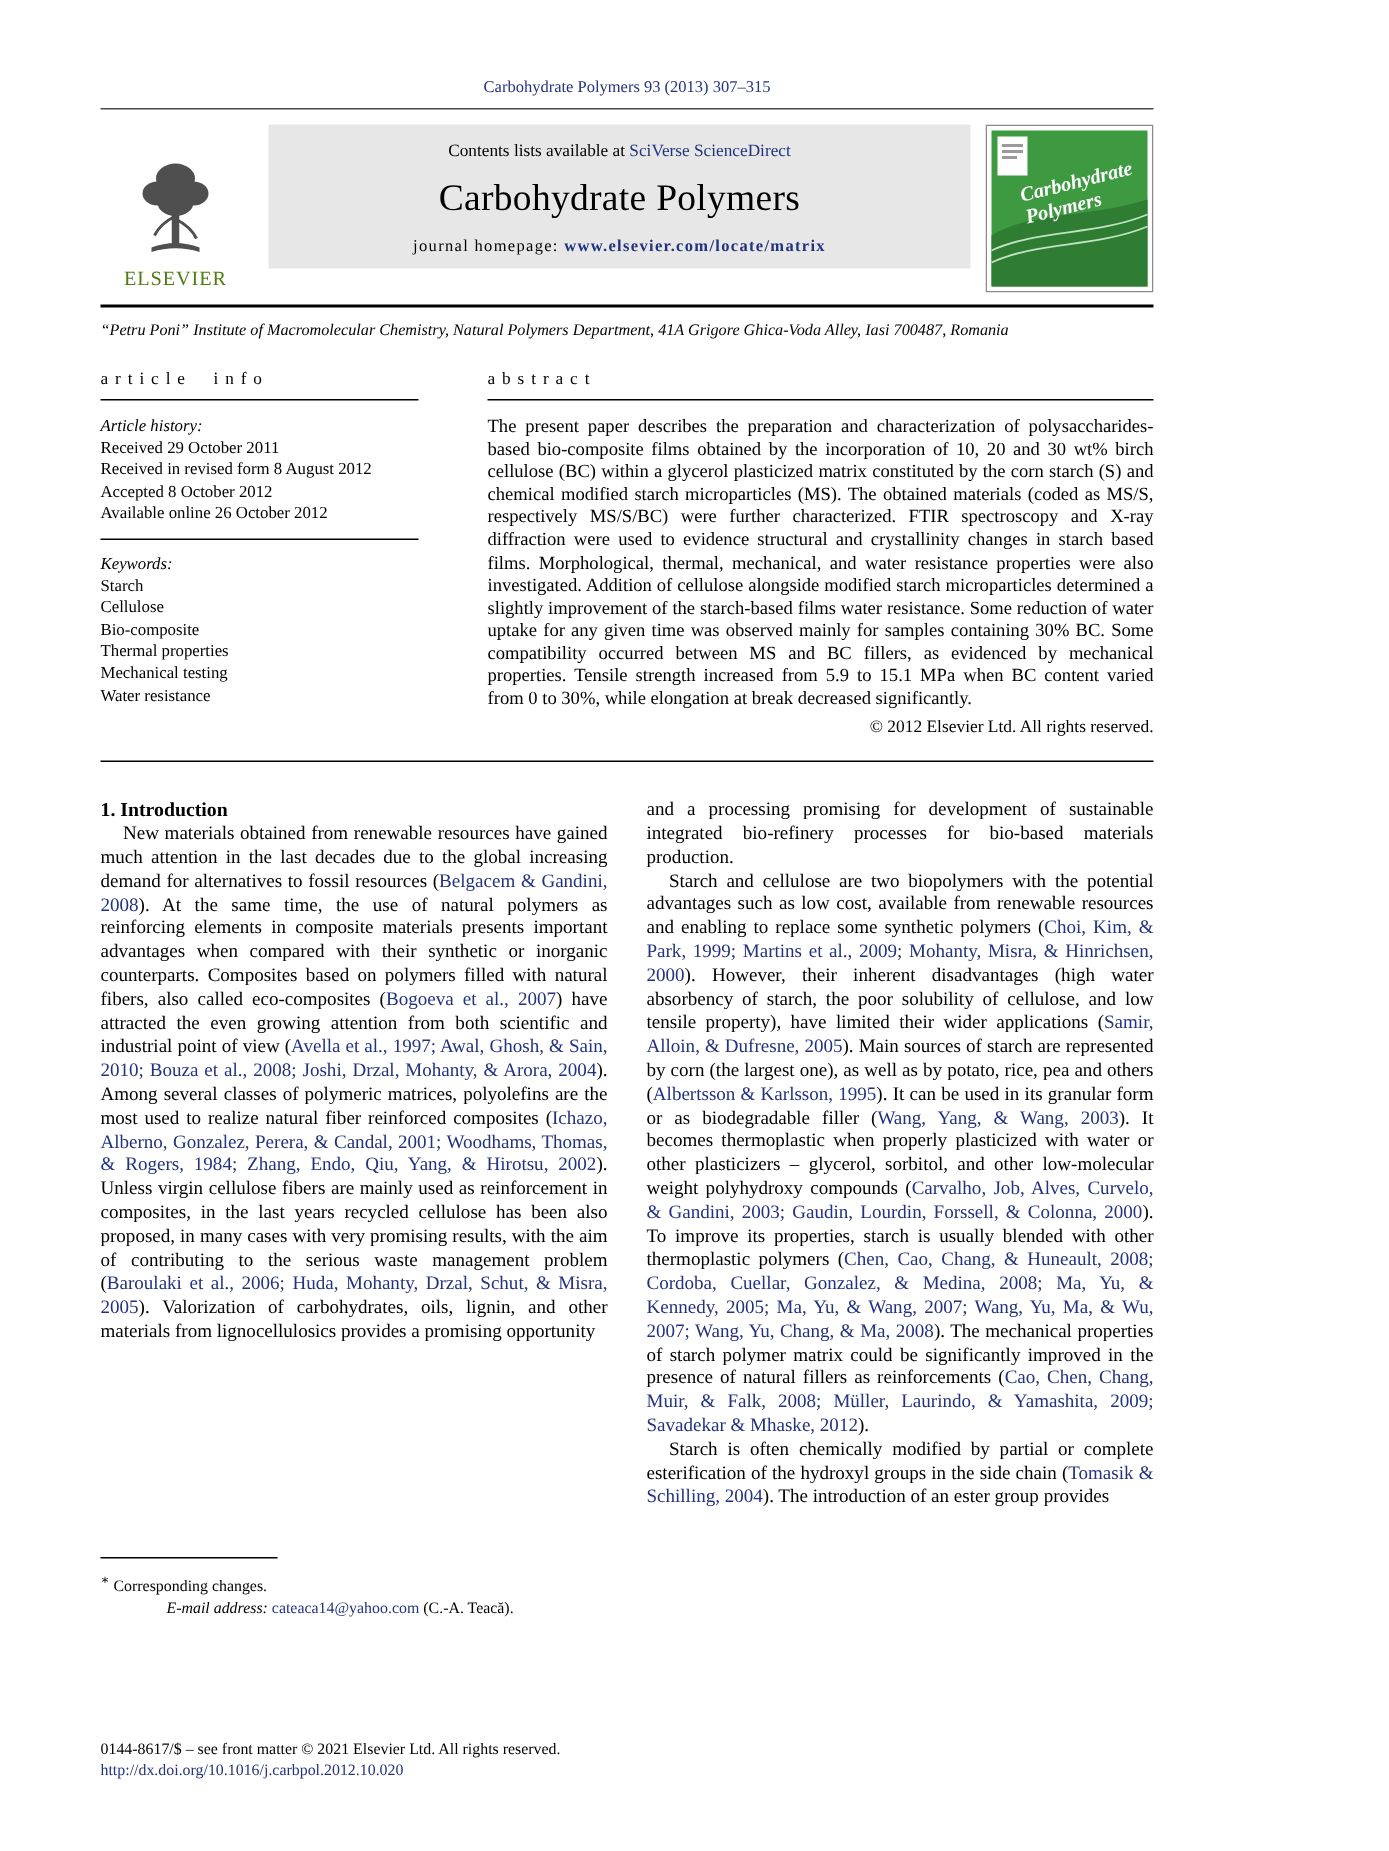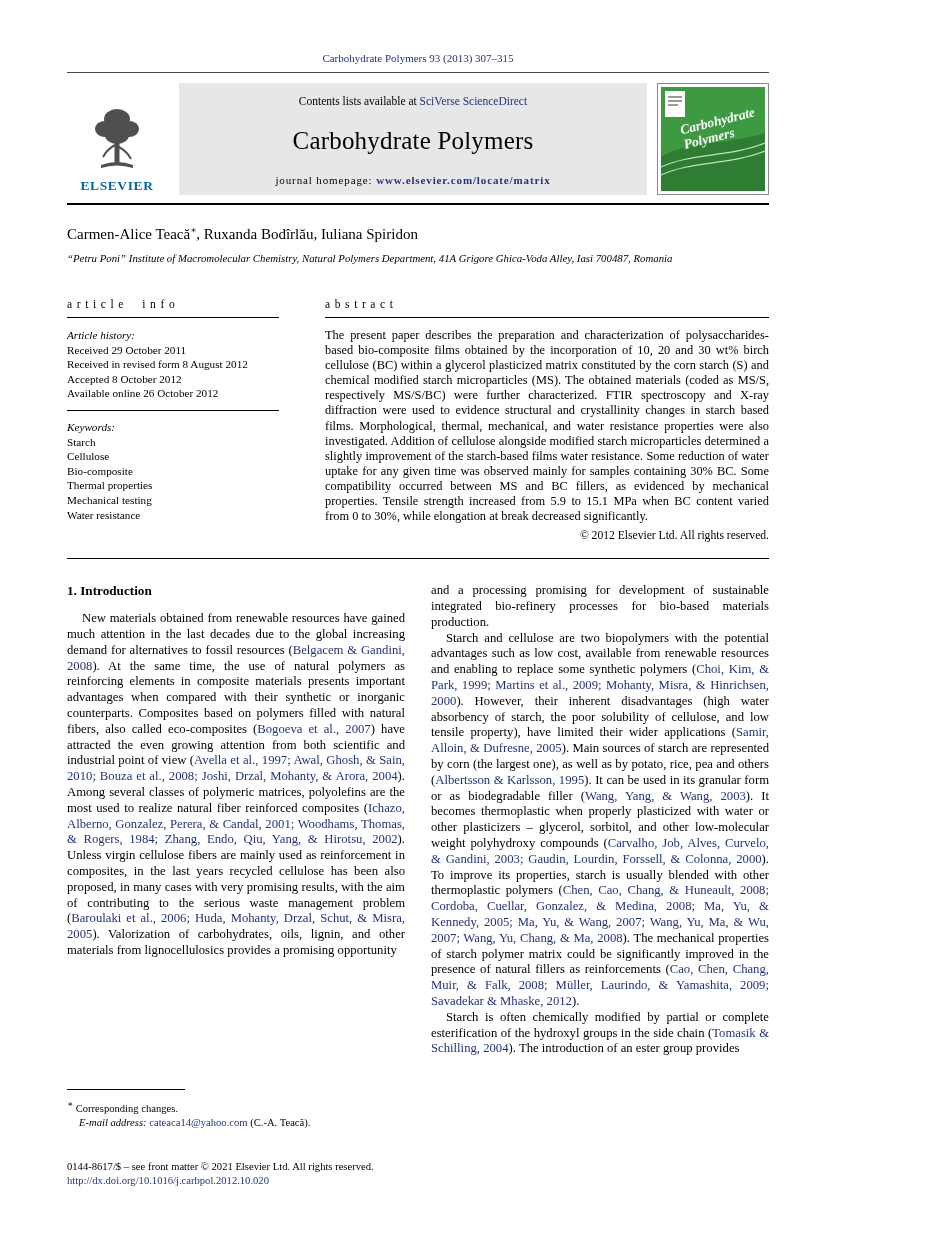--- a/index.html
+++ b/index.html
@@ -3,58 +3,58 @@
 <meta charset="utf-8">
 <style>
   * { margin:0; padding:0; box-sizing:border-box; }
   html,body { background:#ffffff; }
   .page {
     width:818px; height:1234px; background:#fff; color:#000;
     font-family:"Liberation Serif","DejaVu Serif",serif;
     position:relative; padding:52px 49px 0 67px; overflow:hidden;
   }
   .lnk { color:#23327f; text-decoration:none; cursor:pointer; }
-  .it { font-style:italic; }
+  .it { font-style:italic;margin-left:32px; }
 
   .top-cite { text-align:center; font-size:11px; color:#23327f; }
   .top-rule { border-top:1px solid #4a4a4a; margin-top:8px; }
 
   .masthead { display:flex; margin-top:10px; height:112px; }
   .logo-box { width:100px; flex:none; display:flex; flex-direction:column; align-items:center; justify-content:flex-end; padding-bottom:1px; }
-  .elsevier-word { color:#0369a1; font-weight:bold; font-size:13.5px; letter-spacing:0.6px; margin-top:2px; }
-  .mast-center { flex:1; background:#e7e7e7; margin:0 10px 0 12px; display:flex; flex-direction:column; align-items:center; justify-content:space-between; padding:12px 0 9px; }
+  .elsevier-word { color:#4d7c0f; font-weight:normal; font-size:13.5px; letter-spacing:0.6px; margin-top:2px; }
+  .mast-center { flex:1; background:#e7e7e7; margin:0 10px 16px 12px; display:flex; flex-direction:column; align-items:center; justify-content:space-between; padding:12px 0 9px; }
   .contents-line { font-size:11.5px; }
   .mast-title { font-size:25px; letter-spacing:0.2px; }
   .homepage-line { font-size:11px; letter-spacing:0.08em; }
   .homepage-line .lnk { font-weight:bold; }
   .cover-box { width:112px; height:112px; flex:none; position:relative; }
   .cover-title { position:absolute; top:30px; left:24px; width:86px; transform:rotate(-14deg); color:#fff; font-style:italic; font-weight:bold; font-size:13.5px; line-height:1.08; }
 
   .thick-rule { border-top:2.5px solid #000; margin-top:8px; }
 
   .title { font-size:21.5px; line-height:1.33; font-weight:500; margin-top:42px; }
   .authors { margin-top:20px; font-size:15px; }
   .authors sup { font-size:9px; }
   .affiliation { margin-top:9px; font-size:10.8px; font-style:italic; }
 
-  .info-block { display:flex; margin-top:34px; }
+  .info-block { display:flex; margin-top:21px; }
   .info-col { width:212px; margin-right:46px; flex:none; }
   .abs-col { flex:1; min-width:0; }
   .col-heading { font-size:11.5px; letter-spacing:0.4em; word-spacing:0.6em; }
   .heading-rule { border-top:1px solid #000; margin:7px 0 10px; }
   .info-line { font-size:11.2px; line-height:14.6px; }
   .info-label { font-size:11.2px; font-style:italic; line-height:14.6px; }
   .mid-rule { border-top:1px solid #000; margin:9px 0; }
   .abs-text { font-size:12.4px; line-height:15.1px; text-align:justify; }
   .abs-copyright { text-align:right; font-size:11.6px; margin-top:5px; }
   .block-rule { border-top:1px solid #000; margin-top:16px; }
 
   .body-cols { display:flex; gap:26px; margin-top:24px; }
   .col { flex:1; min-width:0; }
-  .sec-heading { font-size:13.2px; font-weight:bold; margin-bottom:12px; }
+  .sec-heading { font-size:13.2px; font-weight:bold; }
   .para { font-size:12.7px; line-height:15.8px; text-align:justify; }
   .indent { text-indent:15px; }
 
   .footnote { margin-top:32px; }
   .fn-rule { width:118px; border-top:1px solid #000; margin-bottom:7px; }
   .fn-line { font-size:10.6px; line-height:14.5px; }
   .fn-line.email-line { padding-left:12px; }
 
   .bottom { position:absolute; left:67px; bottom:46px; }
   .bot-line { font-size:10.6px; line-height:14px; display:block; }
@@ -107,21 +107,20 @@
         <rect x="11" y="13" width="14" height="2" fill="#9a9a9a"></rect>
         <rect x="11" y="17" width="14" height="2" fill="#9a9a9a"></rect>
         <rect x="11" y="21" width="10" height="2" fill="#9a9a9a"></rect>
       </svg>
       <div class="cover-title">Carbohydrate Polymers</div>
     </div>
   </div>
 
   <div class="thick-rule"></div>
 
-  <div class="authors"><span>Carmen-Alice Teacă</span><sup>∗</sup><span>, Ruxanda Bodîrlău, Iuliana Spiridon</span></div>
   <div class="affiliation">“Petru Poni” Institute of Macromolecular Chemistry, Natural Polymers Department, 41A Grigore Ghica-Voda Alley, Iasi 700487, Romania</div>
 
   <div class="info-block">
     <div class="info-col">
       <div class="col-heading">article info</div>
       <div class="heading-rule"></div>
       <div class="info-label">Article history:</div>
       <div>
           <div class="info-line">Received 29 October 2011</div>
           <div class="info-line">Received in revised form 8 August 2012</div>

